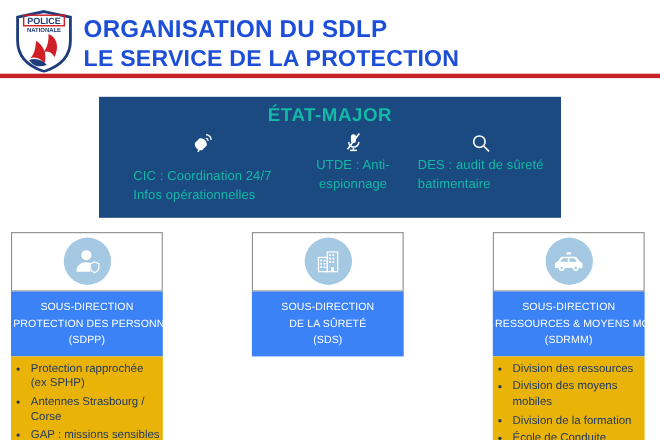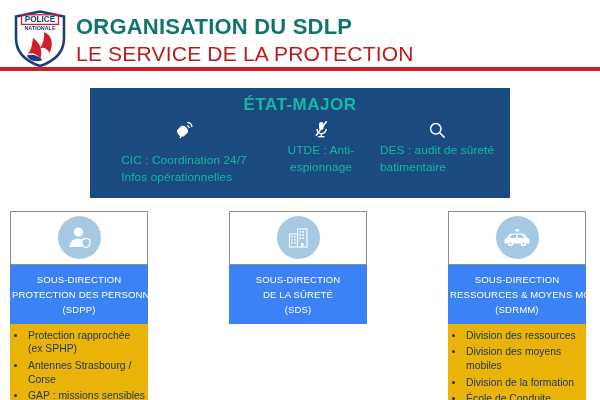--- a/index.html
+++ b/index.html
@@ -5,22 +5,22 @@
   html,body{margin:0;padding:0;}
   body{
     width:600px;height:400px;background:#ffffff;overflow:hidden;
     font-family:"Liberation Sans", sans-serif;
     -webkit-font-smoothing:antialiased;
   }
   
   .header{display:flex;align-items:center;height:64px;padding:16px 0 0 13px;box-sizing:border-box;}
   .logo-wrap{flex:0 0 auto;}
   .titles{margin-left:9px;}
-  .title1{font-size:22px;font-weight:700;color:#0f766e;letter-spacing:.2px;line-height:1.15;}
-  .title2{font-size:21px;font-weight:400;color:#b91c1c;letter-spacing:.2px;line-height:1.15;margin-top:2px;}
+  .title1{font-size:22px;font-weight:700;color:#1d4ed8;letter-spacing:.2px;line-height:1.15;}
+  .title2{font-size:21px;font-weight:700;color:#1d4ed8;letter-spacing:.2px;line-height:1.15;margin-top:2px;}
   .red-divider{height:4px;background:#c92127;margin-top:3px;}
 
   
   .etat{width:420px;margin:17px auto 0;background:#1a4a80;color:#14b8a6;padding:7px 0 12px;box-sizing:border-box;}
   .etat-title{text-align:center;font-size:17px;font-weight:700;letter-spacing:.5px;}
   .etat-row{display:flex;align-items:flex-start;padding:0 9px;margin-top:3px;}
   .etat-col{display:flex;flex-direction:column;align-items:center;gap:2px;}
   .etat-col .em-icon{height:22px;display:flex;align-items:flex-end;justify-content:center;}
   .etat-text{font-size:11.8px;line-height:1.42;letter-spacing:.1px;}
   .c1{width:170px;} .c1 .etat-text{text-align:left;margin-top:10px;}

